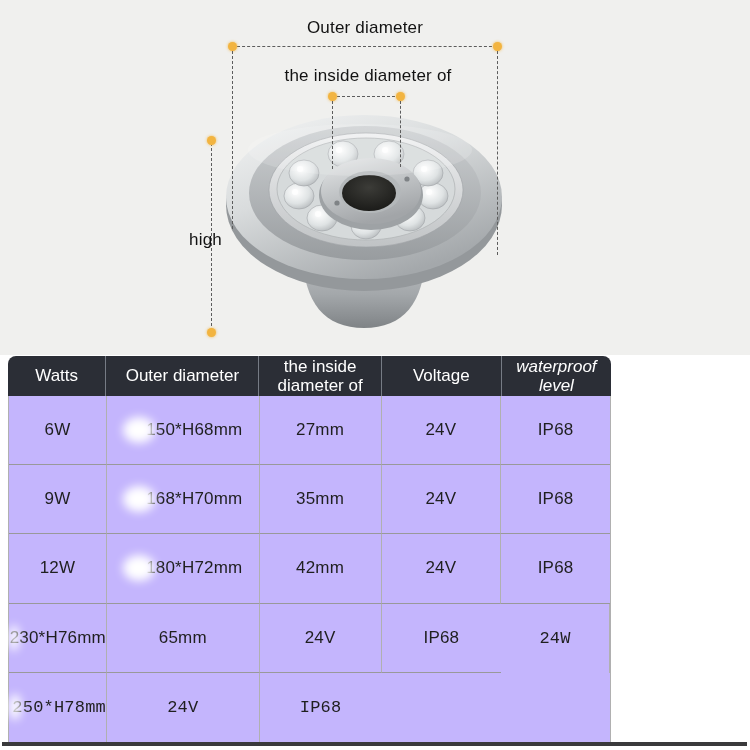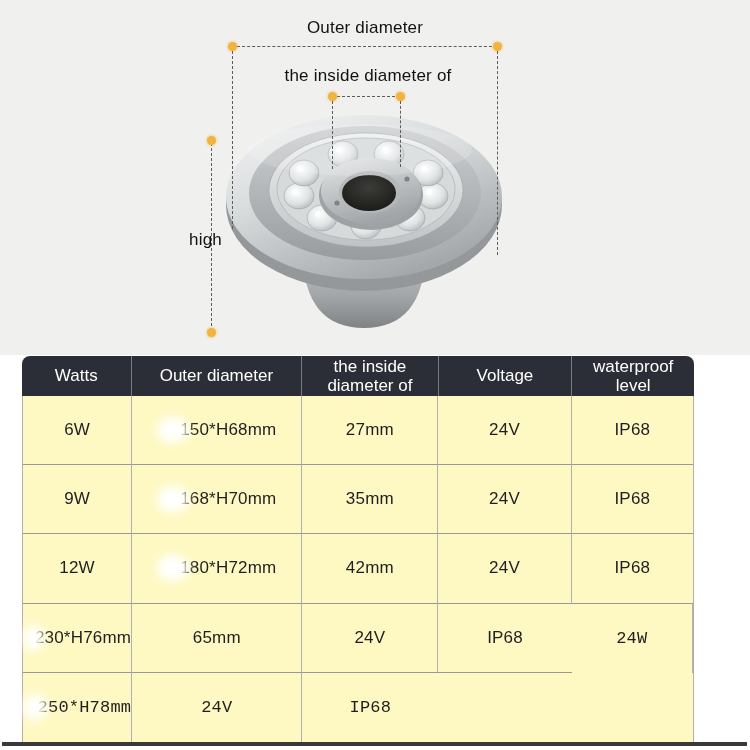--- a/index.html
+++ b/index.html
@@ -23,34 +23,34 @@
     letter-spacing: 0.2px; white-space: nowrap;
   }
   .dim-line-h { position: absolute; border-top: 1px dashed #5c5c5c; height: 0; }
   .dim-line-v { position: absolute; border-left: 1px dashed #5c5c5c; width: 0; }
   .dim-dot {
     position: absolute; width: 9px; height: 9px; border-radius: 50%;
     background: #f2b440; box-shadow: 0 0 3px rgba(242, 180, 64, 0.9);
   }
 
   
-  .spec-table { position: absolute; left: 22px; top: 356px; width: 672px; }
+  .spec-table { position: absolute; left: 8px; top: 356px; width: 603px; }
   .thead {
     display: grid; grid-template-columns: 16.3% 25.4% 20.3% 19.9% 18.1%;
     height: 40px; background: #2b2e36; border-radius: 8px 8px 0 0; overflow: hidden;
   }
   .th {
     color: #ffffff; font-size: 17px; line-height: 1.12; text-align: center;
     display: flex; align-items: center; justify-content: center;
     border-right: 1px solid #767b85; padding: 0 6px;
   }
-  .th:last-child { border-right: none; }
+  .th:last-child { border-right: none; font-style: italic; }
   .tbody {
     display: grid; grid-template-columns: 16.3% 25.4% 20.3% 19.9% 18.1%;
-    grid-auto-rows: 69.2px; background: #fef9c3;
+    grid-auto-rows: 69.2px; background: #c4b5fd;
     border-left: 1px solid #b0b0b0; border-right: 1px solid #b0b0b0;
   }
   .td {
     display: flex; align-items: center; justify-content: center;
     font-size: 17px; color: #1f1f1f; letter-spacing: 0.2px;
     border-right: 1px solid #b0b0b0; border-bottom: 1px solid #999999;
     position: relative;
   }
   .td.last-col { border-right: none; }
   .td.last-row { border-bottom: none; font-family: Liberation Mono, monospace; }

